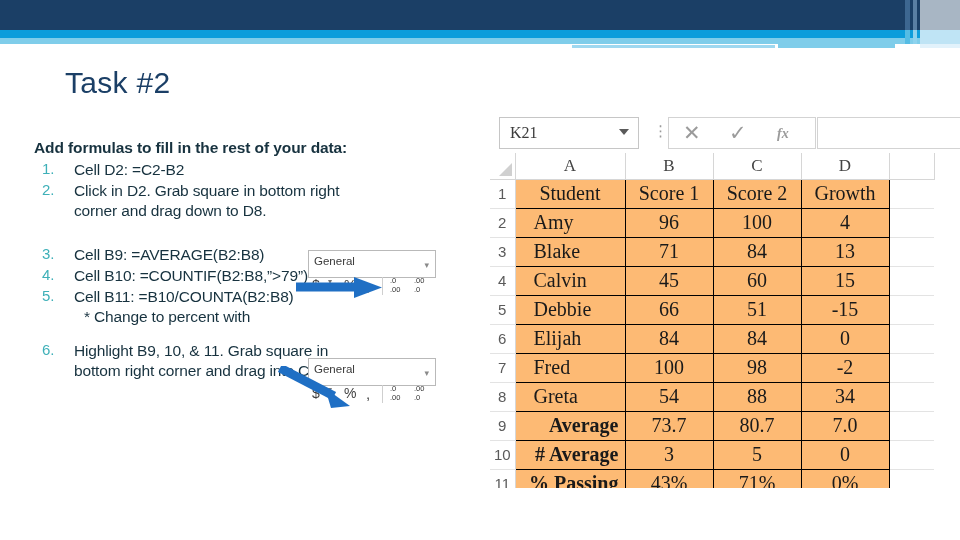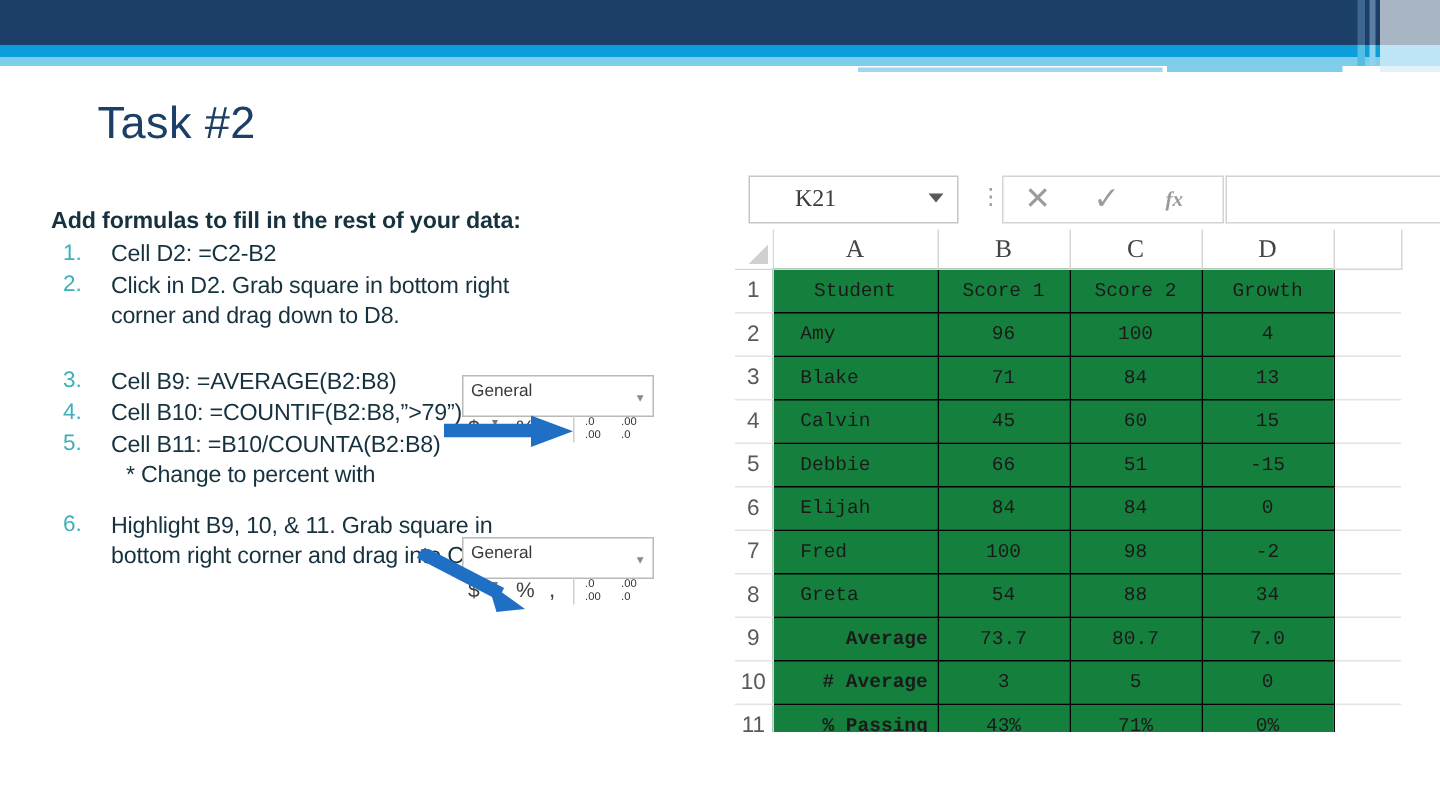--- a/index.html
+++ b/index.html
@@ -103,21 +103,20 @@
     background:#ffffff; overflow:hidden;
   }
   .formula-row { position:absolute; left:0; top:0; height:38px; width:470px; }
   .name-box {
     position:absolute; left:9px; top:4px; width:140px; height:32px;
     border:1px solid #c6c6c6; background:#fff;
   }
   .name-box .nb-text {
     position:absolute; left:10px; top:6px; font-size:16px; color:#3c3c3c;
     font-family:"Liberation Serif", serif;
-    margin-left:20px;
   }
   .name-box .nb-caret {
     position:absolute; right:9px; top:11px; width:0;height:0;
     border-left:5px solid transparent; border-right:5px solid transparent;
     border-top:6px solid #5a5a5a;
   }
   .dots { position:absolute; left:163px; top:9px; color:#9a9a9a; font-size:15px; letter-spacing:1px; }
   .fbtns {
     position:absolute; left:178px; top:4px; width:148px; height:32px;
     border:1px solid #d3d3d3; background:#fff;
@@ -147,23 +146,23 @@
     border-right:1px solid #d6d6d6; border-bottom:1px solid #d6d6d6;
     background:#fff; font-weight:normal;
   }
   .rowhead {
     width:25px; height:29px; text-align:center; font-size:15px; color:#5a5a5a;
     border-right:1px solid #d6d6d6; border-bottom:1px solid #e3e3e3;
     background:#fff; font-weight:normal;
     font-family:"Liberation Sans", sans-serif;
   }
   td.cell {
-    height:29px; font-size:13px; color:#1a1a1a;
+    height:29px; font-size:20px; color:#1a1a1a;
     border:1px solid #000000; text-align:center;
-    background:#15803d; font-family:Liberation Mono, monospace;
+    background:#fdba74; font-family:Liberation Serif, serif;
   }
   td.cell.left { text-align:left; padding-left:18px; }
   td.cell.right { text-align:right; padding-right:6px; }
   td.cell.bold { font-weight:bold; }
   td.cell.hdr  { text-align:center; }
   .cw-a { width:110px; } .cw-b { width:88px; } .cw-c { width:88px; } .cw-d { width:88px; }
   .cw-e { width:45px; }
   td.edge { border:none; border-bottom:1px solid #e3e3e3; background:#fff; }
 </style>
 </head>

